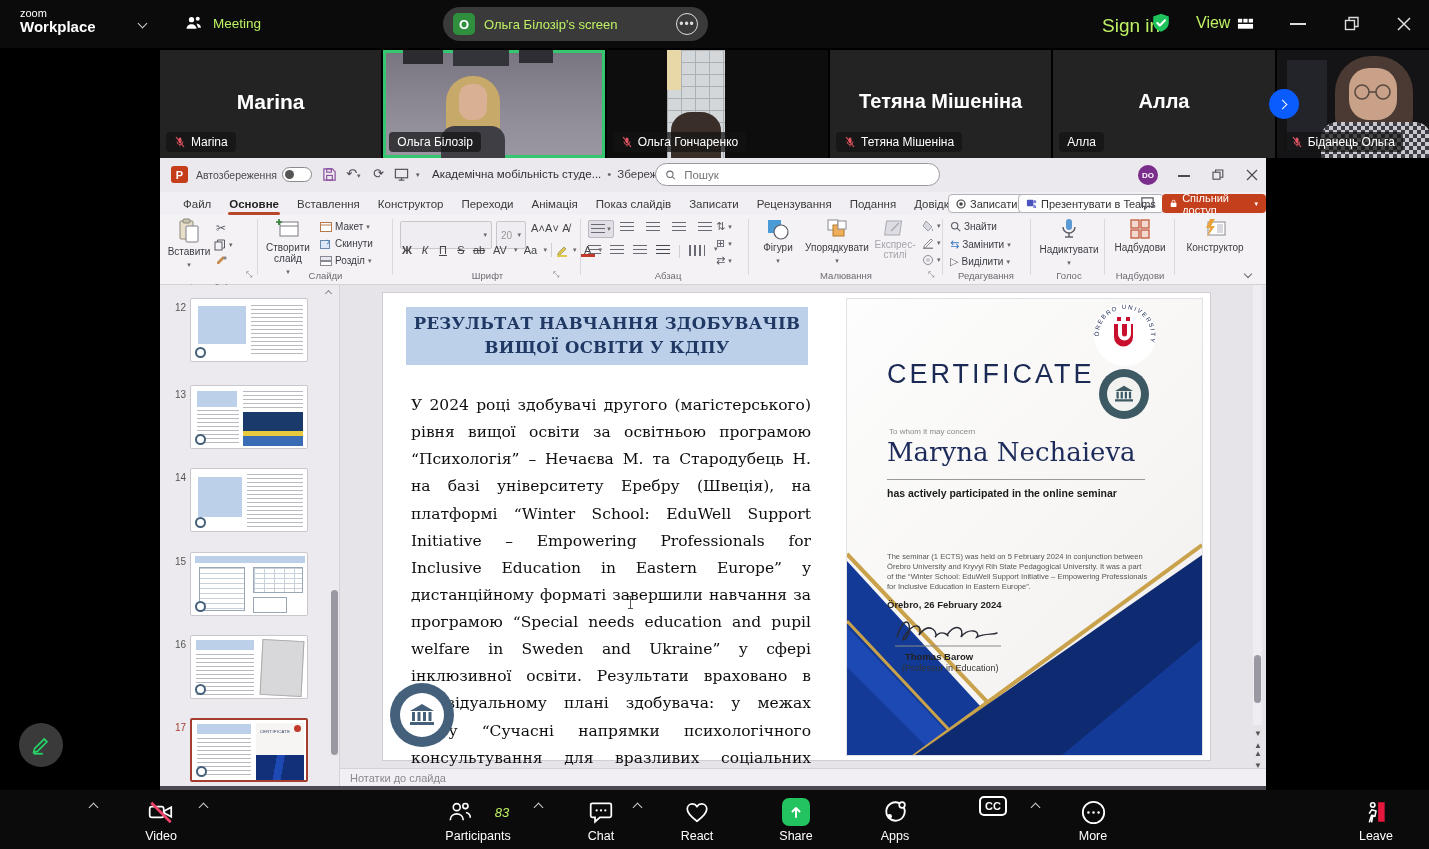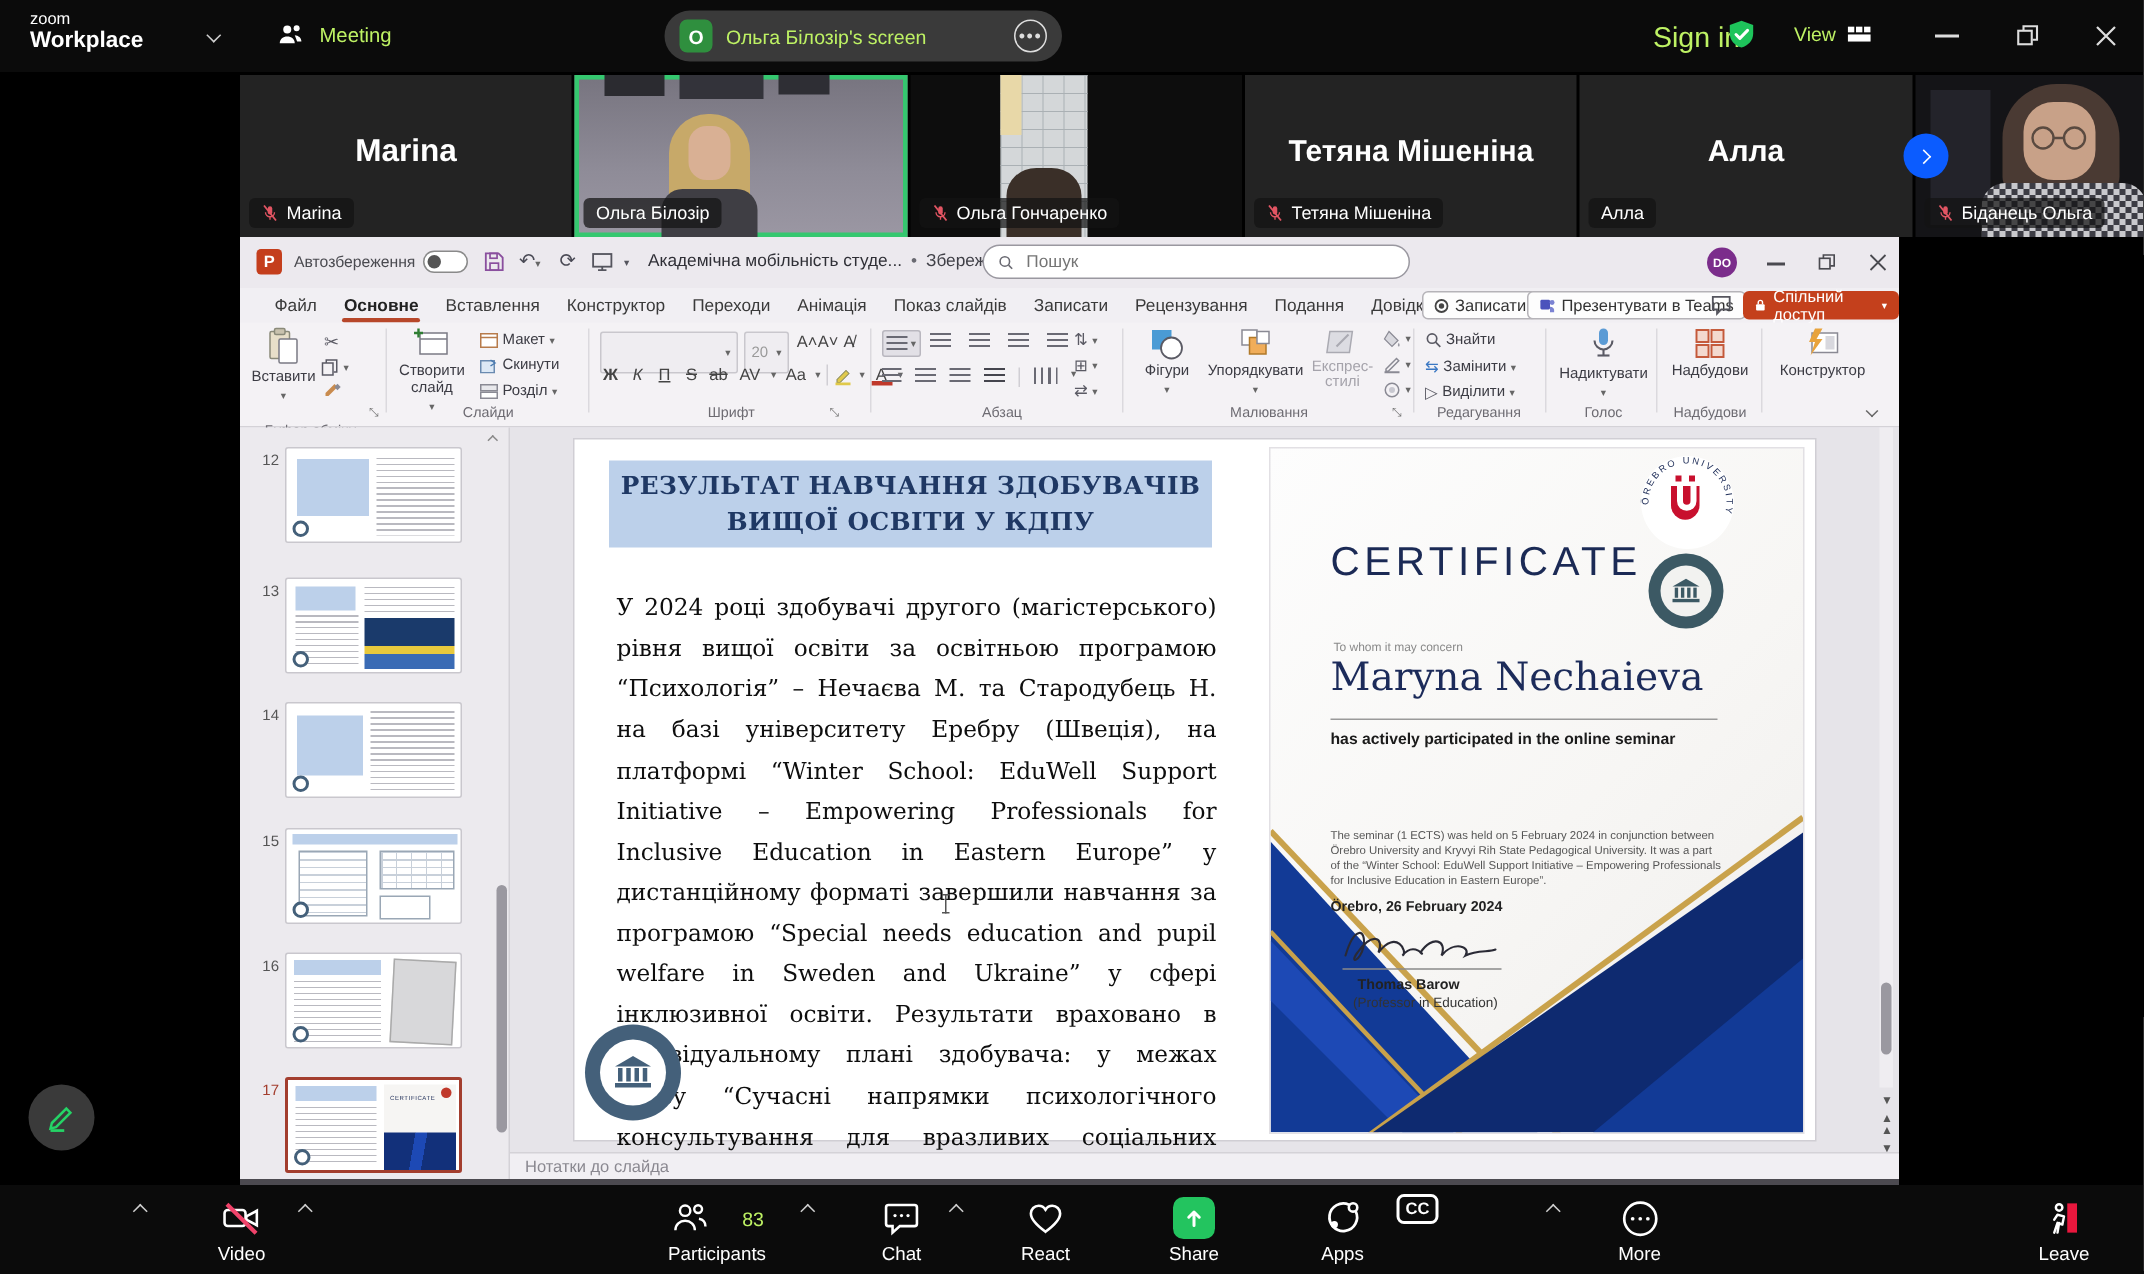--- a/index.html
+++ b/index.html
@@ -116,21 +116,21 @@
       <span class="greenbadge">O</span>
       <span class="white" style="font-size:13px;margin-left:9px;flex:1;">Ольга Білозір's screen</span>
       <span class="ellipsis-circle">•••</span>
     </div>
     <span class="abs white" style="left:1090px;top:15px;font-size:19px;margin-left:12px;">Sign in</span>
     <svg class="abs" style="left:1150px;top:12px;" width="22" height="22" viewBox="0 0 24 24">
         <path d="M12 2l8.5 3v6.2c0 5.2-3.6 8.7-8.5 10.3C7.1 19.9 3.5 16.4 3.5 11.2V5z" fill="#1ec45b"></path>
         <path d="M8 12l2.8 2.8L16.4 9" fill="none" stroke="#fff" stroke-width="2.2" stroke-linecap="round" stroke-linejoin="round"></path>
       </svg>
     <div class="abs" style="left:1196px;top:14px;display:flex;align-items:center;gap:7px;">
-      <span class="white" style="font-size:13px;">View</span>
+      <span class="white" style="font-size:16px;">View</span>
       <svg width="17" height="17" viewBox="0 0 18 18">
           <rect x="1" y="4" width="4.5" height="4" fill="#fff"></rect>
           <rect x="6.7" y="4" width="4.5" height="4" fill="#fff"></rect>
           <rect x="12.4" y="4" width="4.5" height="4" fill="#fff"></rect>
           <rect x="1" y="9.5" width="16" height="5" fill="#fff"></rect>
         </svg>
     </div>
     <div class="abs" style="left:1290px;top:23px;width:16px;height:2px;background:#ddd;"></div>
     <svg class="abs" style="left:1344px;top:16px;" width="16" height="16" viewBox="0 0 16 16">
         <rect x="1.5" y="4.5" width="9" height="9" fill="none" stroke="#ddd" stroke-width="1.4"></rect>
@@ -710,21 +710,21 @@
             <rect x="2.5" y="7" width="13" height="10" rx="2" fill="none" stroke="#fff" stroke-width="1.6"></rect>
             <path d="M16 11l6.5-3.5v9L16 13z" fill="none" stroke="#fff" stroke-width="1.6"></path>
             <line x1="4" y1="3.5" x2="22" y2="21.5" stroke="#f0436a" stroke-width="2.6"></line>
           </svg>
         </div>
       <span class="lab">Video</span>
     </div>
     <span class="abs chev chev-up tchev" style="left:200px;"></span>
 
     <div class="titem" style="left:423px;">
-      <div class="ticon" style="gap:22px;">
+      <div class="ticon" style="gap:22px;font-style:italic;">
         <svg width="26" height="26" viewBox="0 0 24 24">
             <circle cx="9" cy="7.5" r="3.2" fill="none" stroke="#fff" stroke-width="1.5"></circle>
             <path d="M3 19.5c0-3.6 2.8-5.8 6-5.8s6 2.2 6 5.8" fill="none" stroke="#fff" stroke-width="1.5"></path>
             <circle cx="17" cy="6.5" r="2.4" fill="none" stroke="#fff" stroke-width="1.5"></circle>
             <path d="M17.5 12.5c2.4.4 4 2.2 4 4.8" fill="none" stroke="#fff" stroke-width="1.5"></path>
           </svg>
         <span class="white" style="font-size:13px;">83</span>
       </div>
       <span class="lab">Participants</span>
     </div>
@@ -767,21 +767,21 @@
       <div class="ticon">
           <svg width="26" height="26" viewBox="0 0 24 24">
             <path d="M16 3.8A8.5 8.5 0 1 0 20.2 8" fill="none" stroke="#fff" stroke-width="1.7" stroke-linecap="round"></path>
             <circle cx="18.5" cy="5.5" r="2.6" fill="none" stroke="#fff" stroke-width="1.6"></circle>
             <circle cx="7" cy="16" r="2.2" fill="#fff"></circle>
           </svg>
         </div>
       <span class="lab">Apps</span>
     </div>
 
-    <div class="titem" style="left:890px;gap:47px;">
+    <div class="titem" style="left:938px;gap:47px;">
       <div class="ticon">
           <span class="ccbox">CC</span>
         </div>
       <span class="lab">Show captions</span>
     </div>
     <span class="abs chev chev-up tchev" style="left:1032px;"></span>
 
     <div class="titem" style="left:1038px;">
       <div class="ticon">
           <svg width="27" height="27" viewBox="0 0 24 24">

